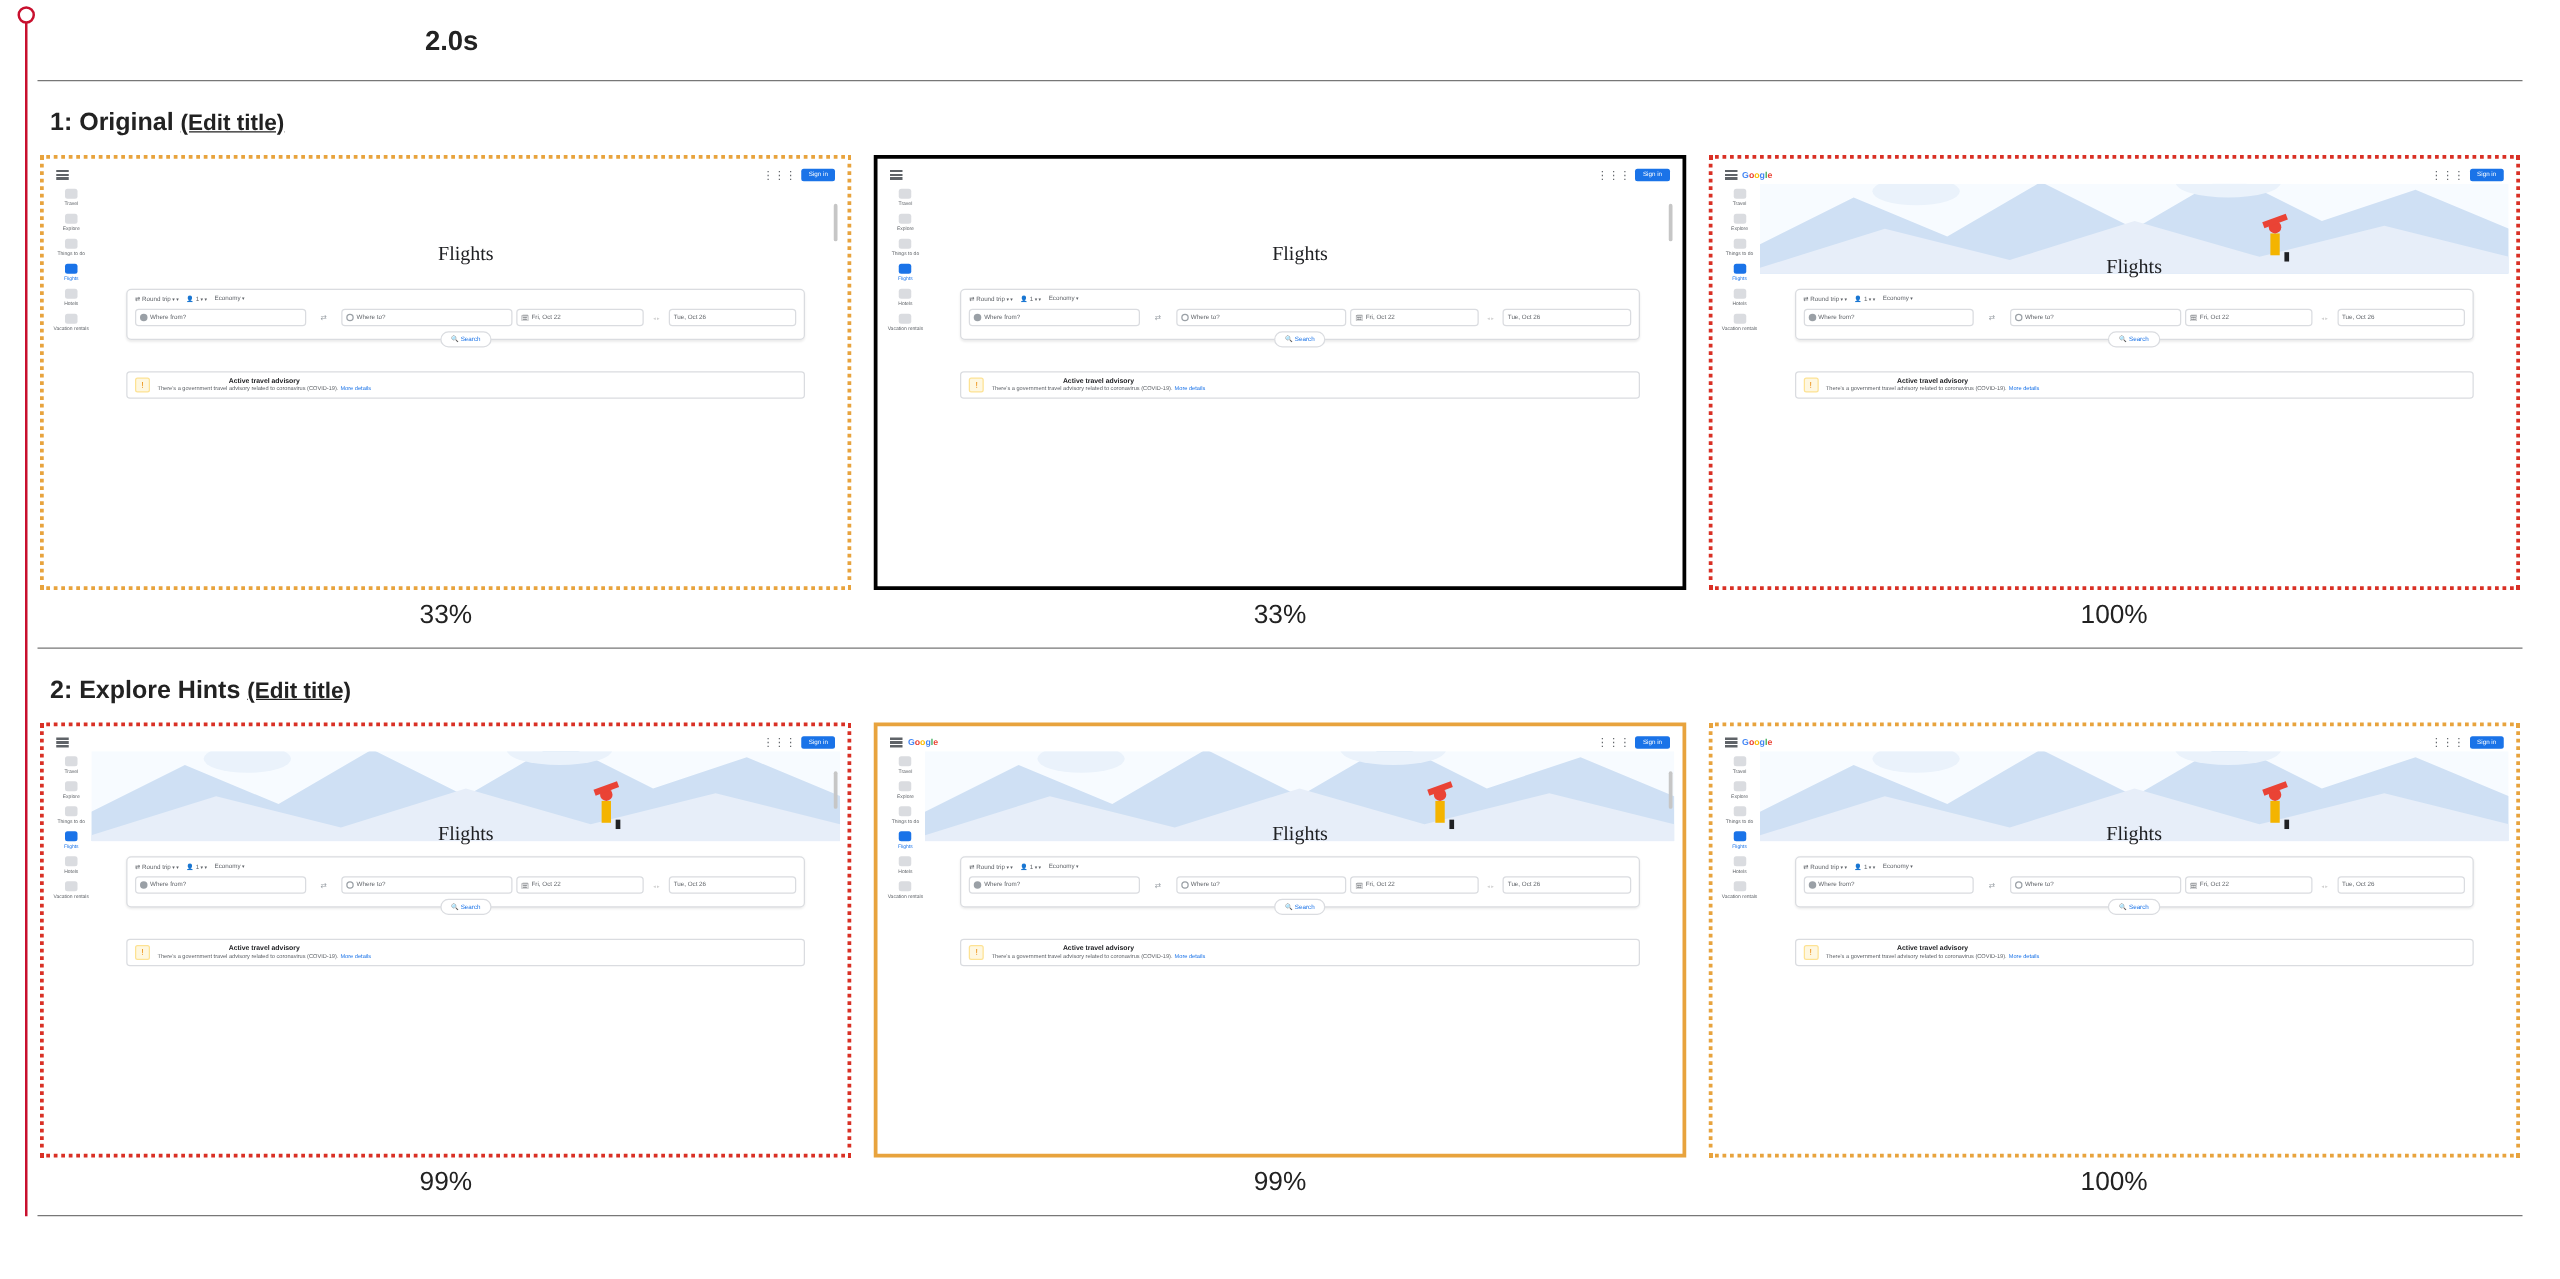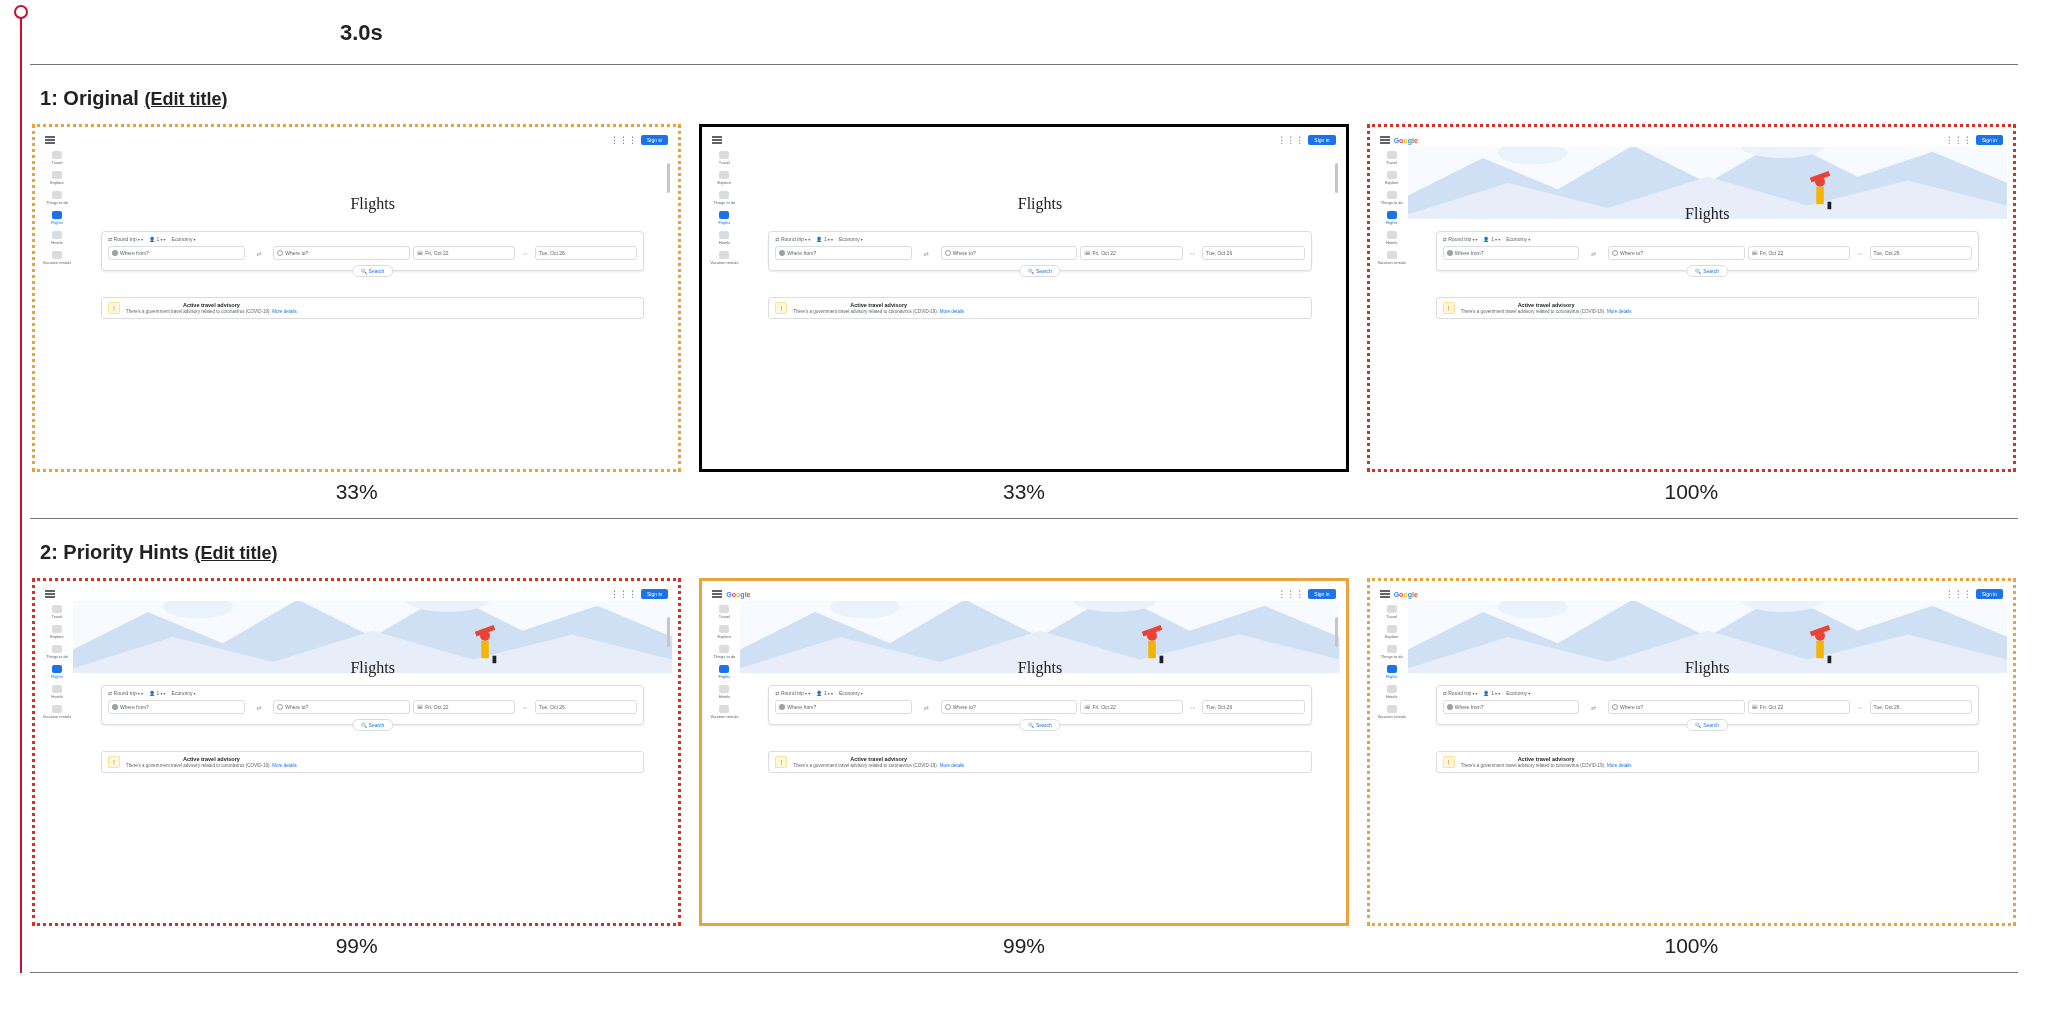--- a/index.html
+++ b/index.html
@@ -182,21 +182,21 @@
   }
 </style>
 </head>
 <body>
 
 <div class="timeline-wrap">
   <div class="timeline-line"></div>
   <div class="timeline-dot"></div>
 
   <div class="time-header">
-    <div class="t">3.0s</div>
+    <div class="t">2.0s</div>
   </div>
 
   <div id="runs-mount">
   <div class="run-block">
     <div class="run-title">
       <b><span>1</span>: <span>Original</span></b>
       <span class="edit">(Edit title)</span>
     </div>
     <div class="frames-row">
   <div class="frame-cell">
@@ -469,21 +469,21 @@
     </div>
   </div>
 </div>
     <div class="frame-pct">100%</div>
   </div>
 </div>
   </div>
 
   <div class="run-block">
     <div class="run-title">
-      <b><span>2</span>: <span>Priority Hints</span></b>
+      <b><span>2</span>: <span>Explore Hints</span></b>
       <span class="edit">(Edit title)</span>
     </div>
     <div class="frames-row">
   <div class="frame-cell">
     <div class="frame-box b-dotted-red left-bracket">
   <div class="shot">
     <div class="topbar">
       <div class="left">
         <div class="hamb"></div>
 

